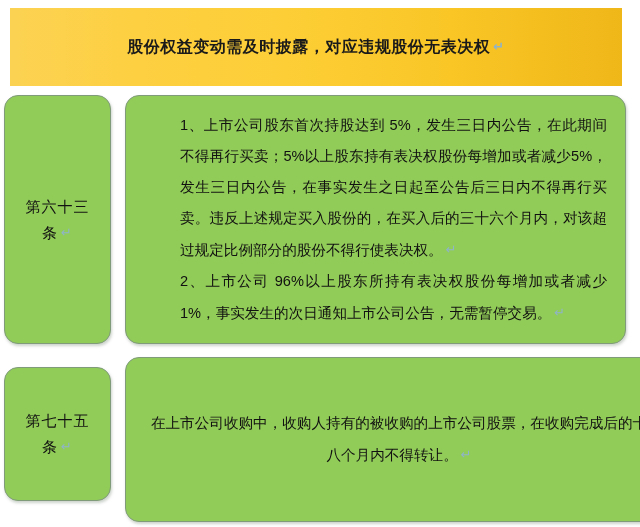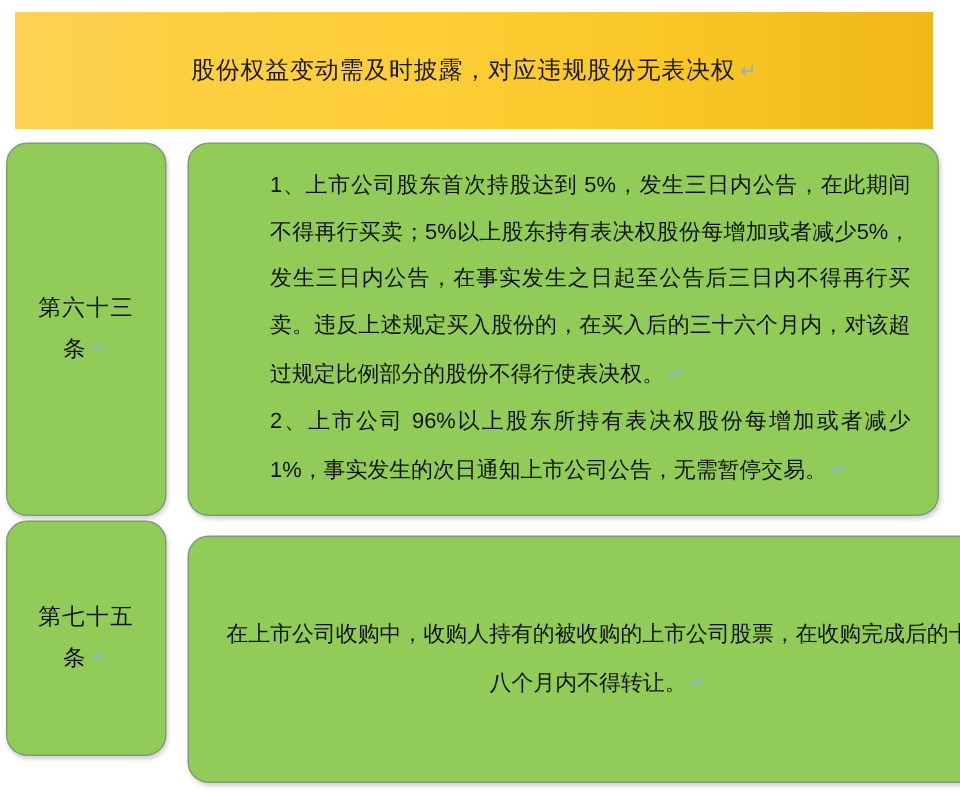--- a/index.html
+++ b/index.html
@@ -30,21 +30,21 @@
     width: 612px;
     height: 78px;
     background: linear-gradient(90deg, #fcd253 0%, #fdd043 18%, #fdce36 45%, #f9c626 72%, #f0b719 100%);
     display: flex;
     align-items: center;
     justify-content: center;
     box-sizing: border-box;
   }
   .header-title {
     font-size: 16px;
-    font-weight: 400;
+    font-weight: 700;
     letter-spacing: 0.5px;
     color: #1a1a1a;
     white-space: nowrap;
   }
 
   
   .cell {
     position: absolute;
     background: #92cc58;
     border: 1px solid #7f9b7a;
@@ -94,21 +94,21 @@
   .pilcrow {
     color: #8fb3c9;
     font-size: 13px;
     padding-left: 3px;
     vertical-align: 1px;
   }
 
   
   #label-63  { left: 4px;   top: 95px;  width: 107px; height: 249px; }
   #body-63   { left: 125px; top: 95px;  width: 501px; height: 249px; padding-left: 36px; }
-  #label-75  { left: 4px;   top: 347px; width: 107px; height: 157px; }
+  #label-75  { left: 4px;   top: 367px; width: 107px; height: 134px; }
   #body-75   { left: 125px; top: 357px; width: 548px; height: 165px; }
 </style>
 </head>
 <body>
 
 <div class="slide">
 
   <div class="header-banner">
     <div class="header-title"><span>股份权益变动需及时披露，对应违规股份无表决权</span><span class="pilcrow">↵</span></div>
   </div>

